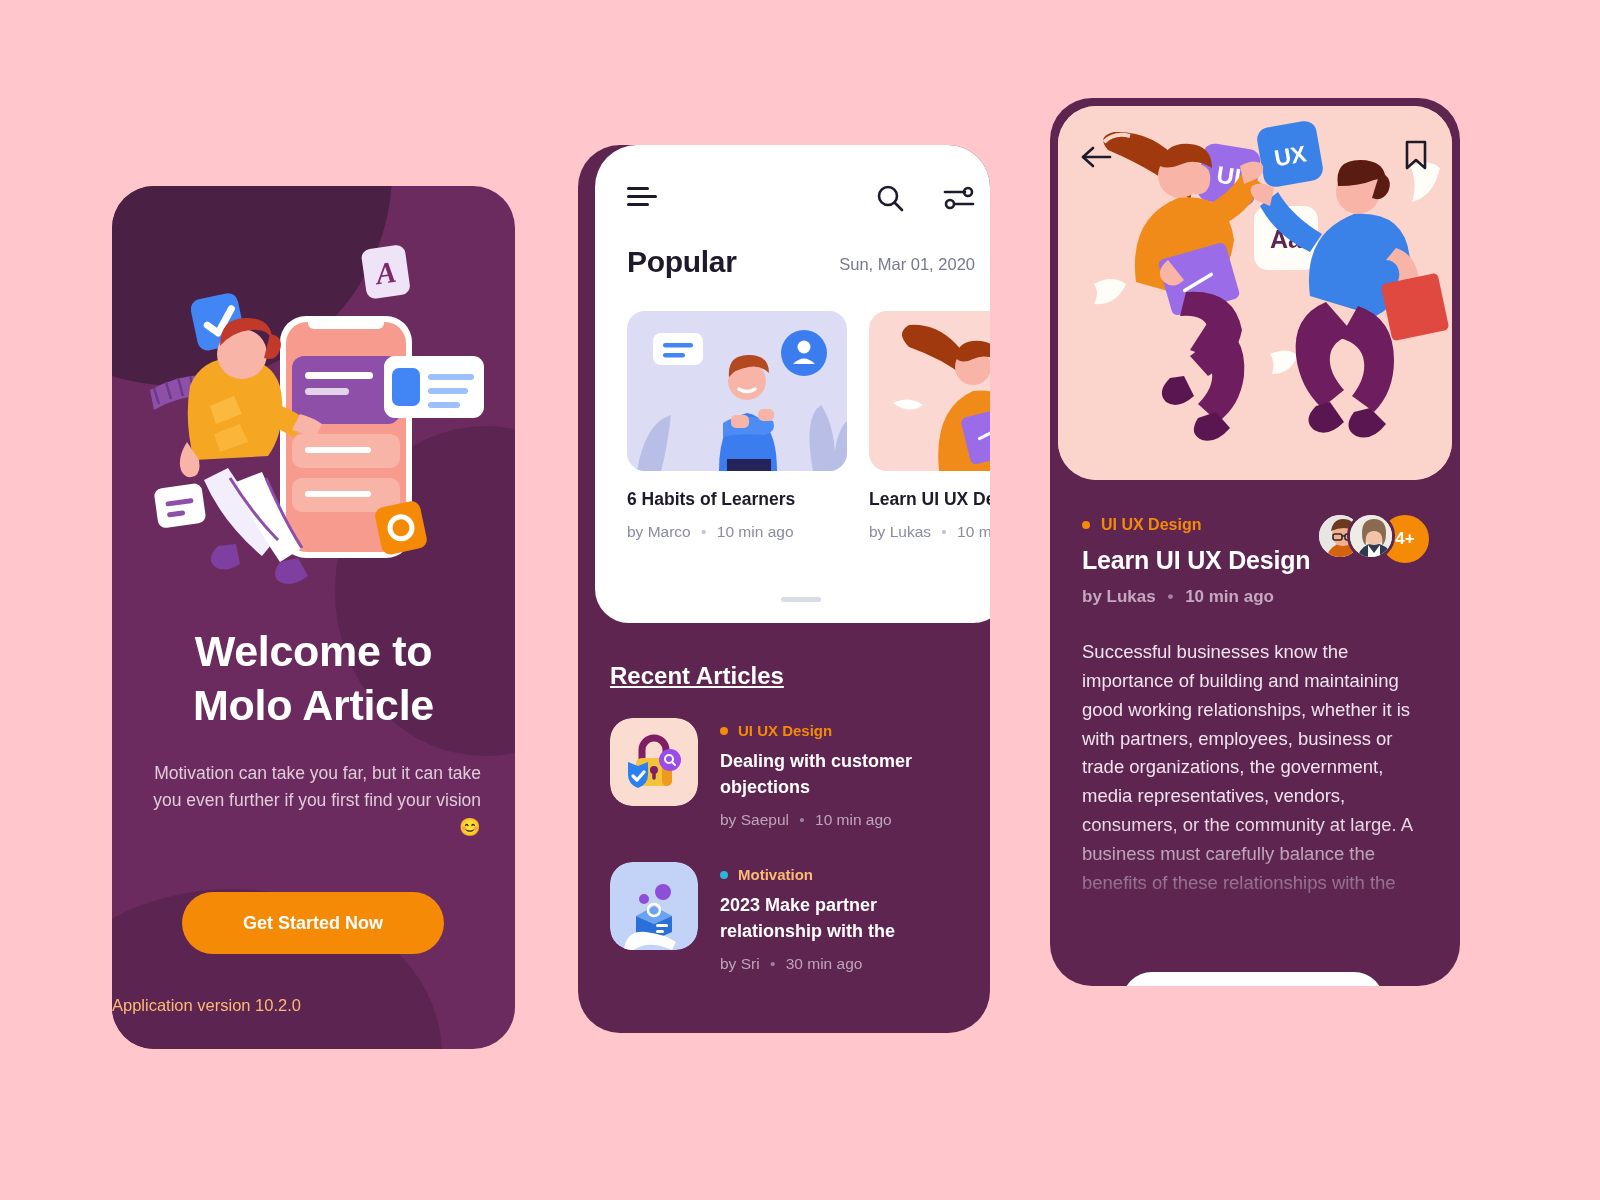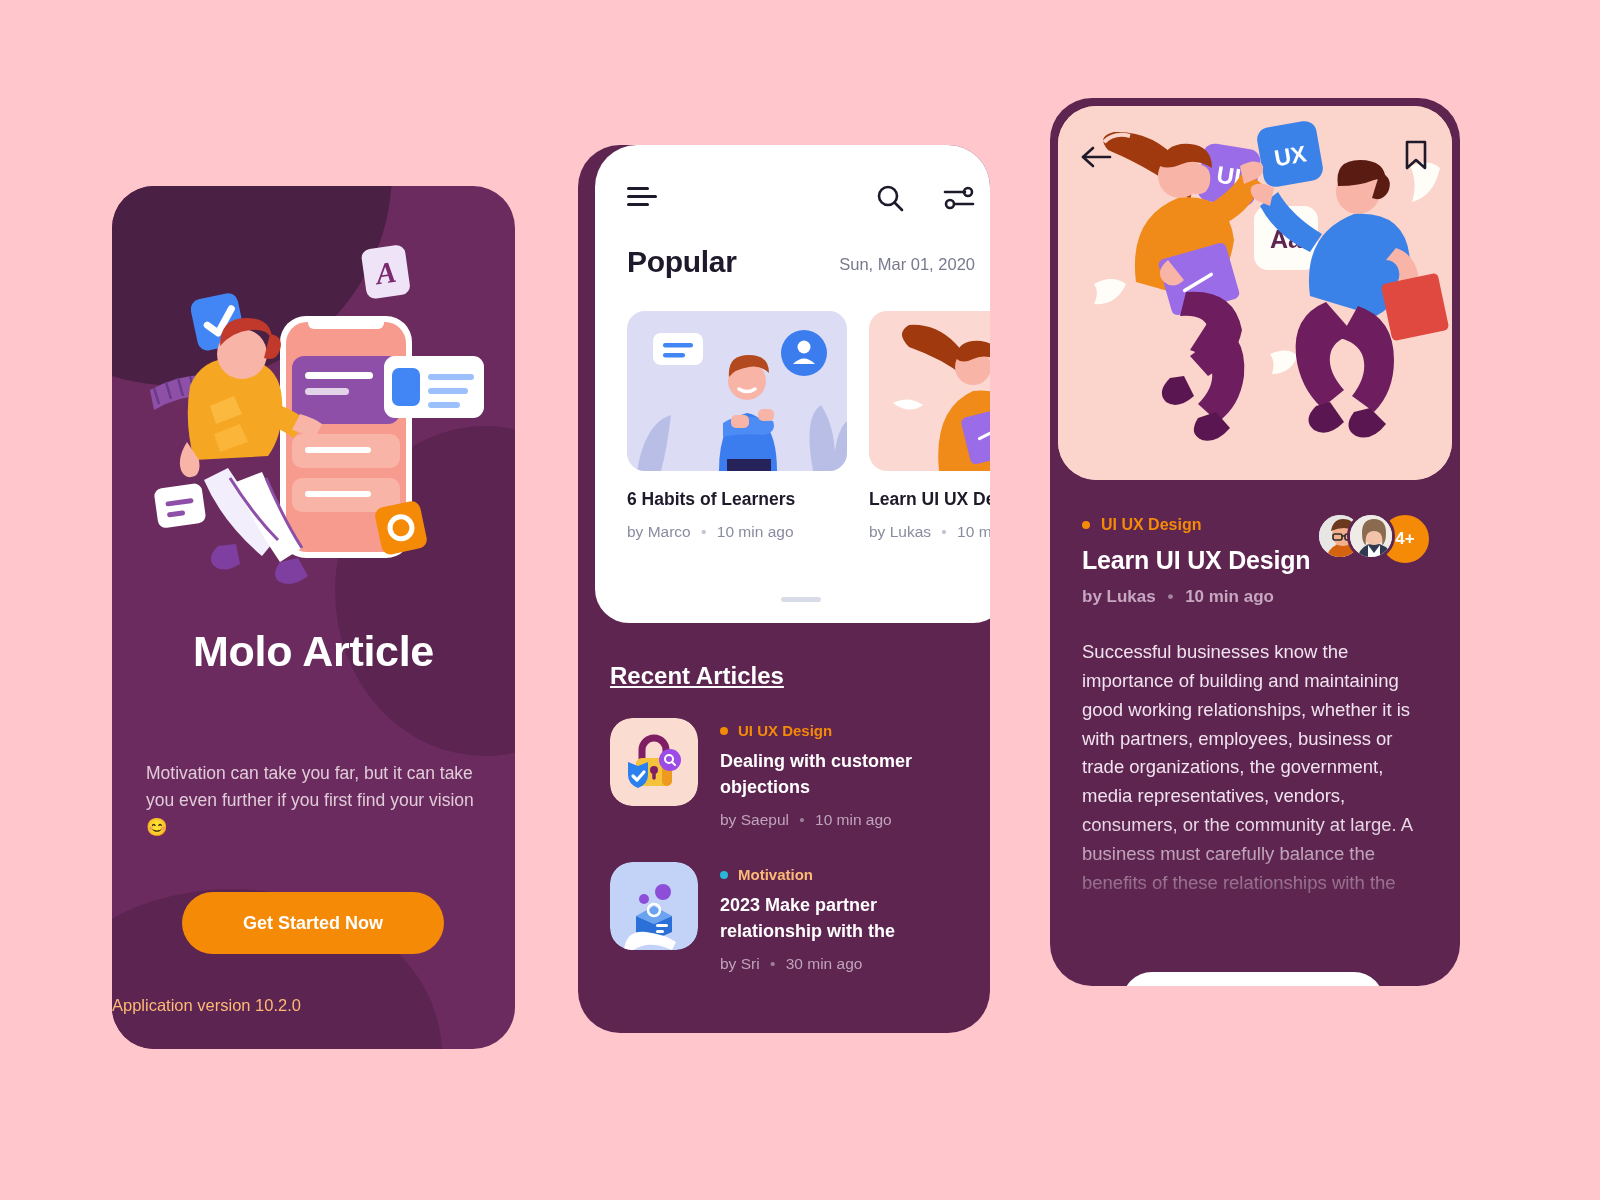--- a/index.html
+++ b/index.html
@@ -38,21 +38,21 @@
   .s1-content { position:relative; z-index:3; }
   .s1-illu { position:absolute; left:20px; top:42px; width:360px; height:365px; }
   .s1-title {
     position:absolute; left:0; right:0; top:438px;
     text-align:center; color:#fff;
     font-size:43px; font-weight:bold; line-height:1.26;
     letter-spacing:-0.3px;
   }
   .s1-sub {
     position:absolute; left:34px; right:34px; top:574px;
-    text-align:left; color:#E0CBD9;
+    text-align:right; color:#E0CBD9;
     font-size:17.5px; line-height:1.55;
   }
   .s1-btn {
     position:absolute; left:70px; top:706px; width:262px; height:62px;
     background:#F58A07; border:none; border-radius:31px;
     color:#fff; font-size:18px; font-weight:bold;
     font-family:"Liberation Sans", sans-serif; cursor:pointer;
     display:flex; align-items:center; justify-content:center;
   }
   .s1-ver {
@@ -246,20 +246,21 @@
         <path d="M168 186 q14 4 22 10 l-8 16 q-12 -8 -22 -10 z" fill="#F9B4A8"></path>
 
         <circle cx="110" cy="126" r="25" fill="#F9B4A8"></circle>
         <path d="M88 118 q0 -28 26 -28 q26 0 26 22 q-4 -12 -22 -10 q-18 2 -30 16 z" fill="#C0392B"></path>
         <path d="M138 106 q14 2 10 16 q-4 12 -16 8 z" fill="#C0392B"></path>
 
         <path d="M55 214 q-10 16 -6 28 q4 10 14 6 q6 -4 4 -16 z" fill="#F9B4A8"></path>
       </svg>
 
       <div class="s1-title">
+        <div>Welcome to</div>
         <div>Molo Article</div>
       </div>
 
       <div class="s1-sub">Motivation can take you far, but it can take you even further if you first find your vision 😊</div>
 
       <button class="s1-btn">Get Started Now</button>
 
       <div class="s1-ver">Application version 10.2.0</div>
     </div>
   </div>

